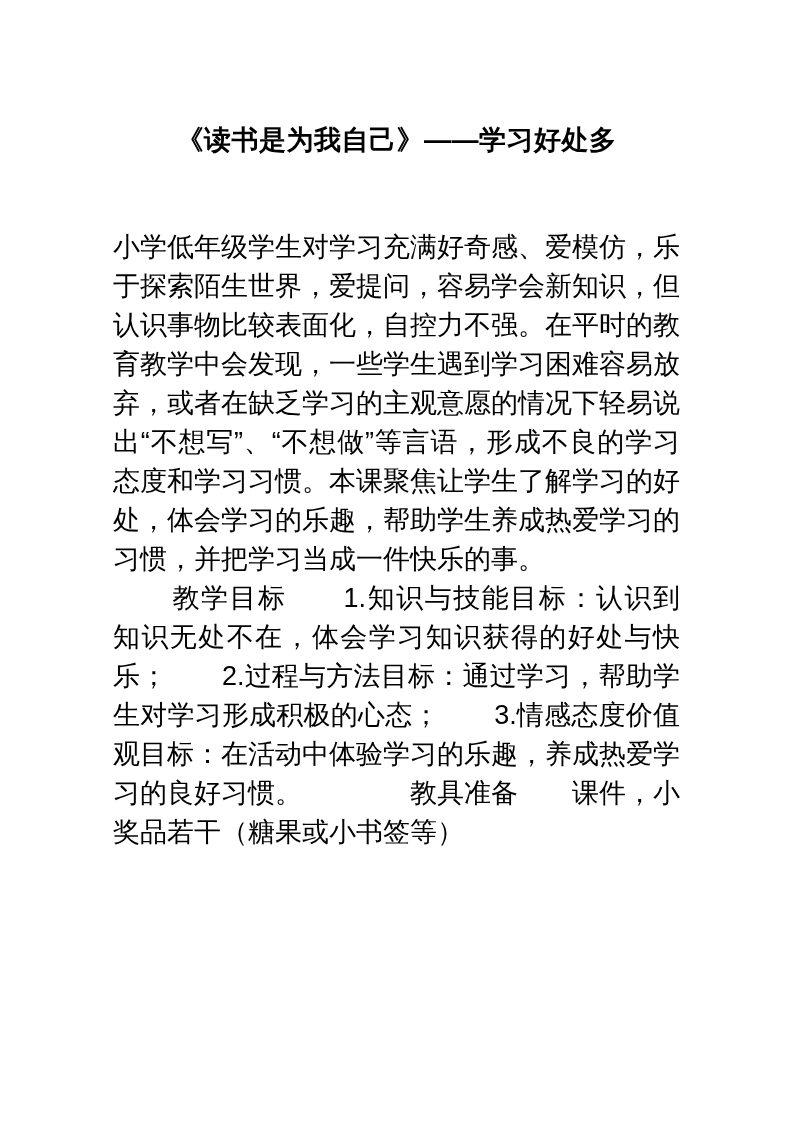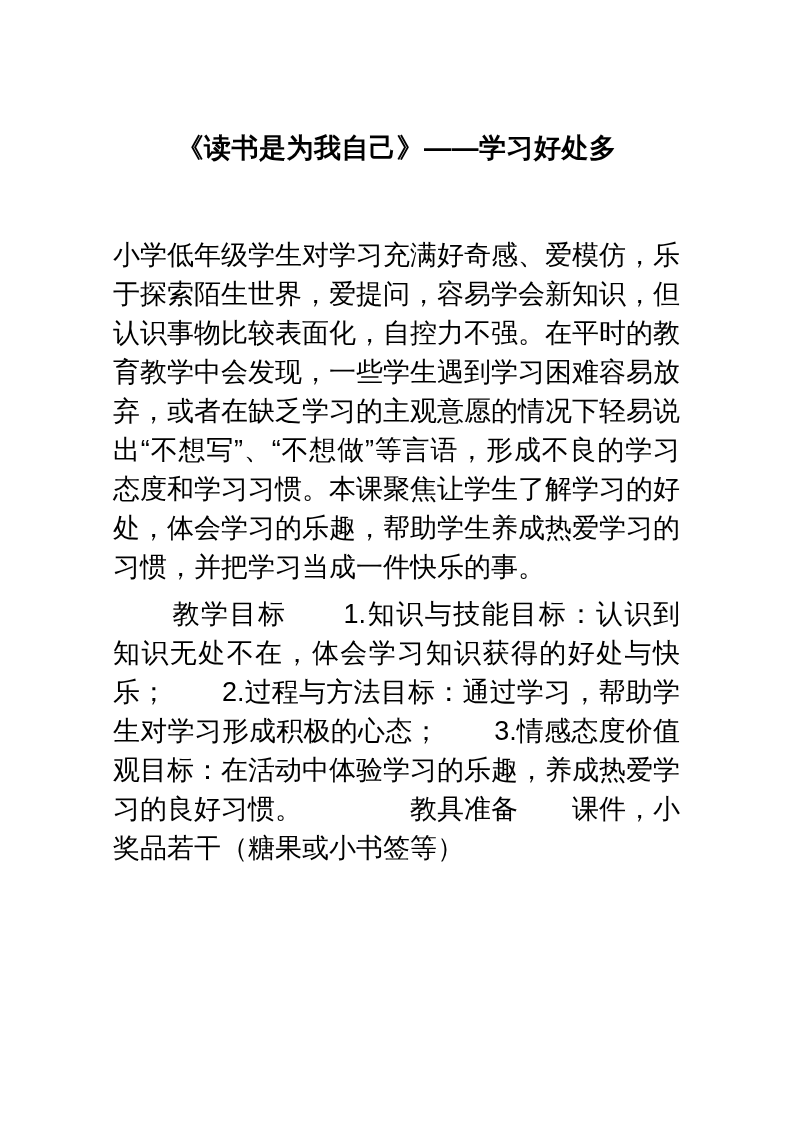--- a/index.html
+++ b/index.html
@@ -16,21 +16,21 @@
     overflow: hidden;
   }
   .page {
     position: absolute;
     left: 0;
     top: 0;
     width: 793px;
     height: 844px;
     background: #ffffff;
     box-sizing: border-box;
-    padding: 12px 113px;
+    padding: 4px 113px;
   }
   .doc-title {
     margin: 0;
     padding-top: 118px;
     font-size: 27px;
     font-weight: bold;
     text-align: center;
     letter-spacing: 0.5px;
     line-height: 1.4;
   }
@@ -39,21 +39,21 @@
   }
   .para {
     font-size: 27px;
     line-height: 39px;
     text-align: justify;
     text-justify: inter-ideograph;
     margin: 0;
     word-break: break-all;
   }
   .para + .para {
-    margin-top: 8px;
+    margin-top: 0;
   }
   .indent {
     text-indent: 2.2em;
   }
 </style>
 </head>
 <body>
 
 <div class="page">
   <h1 class="doc-title">《读书是为我自己》——学习好处多</h1>

